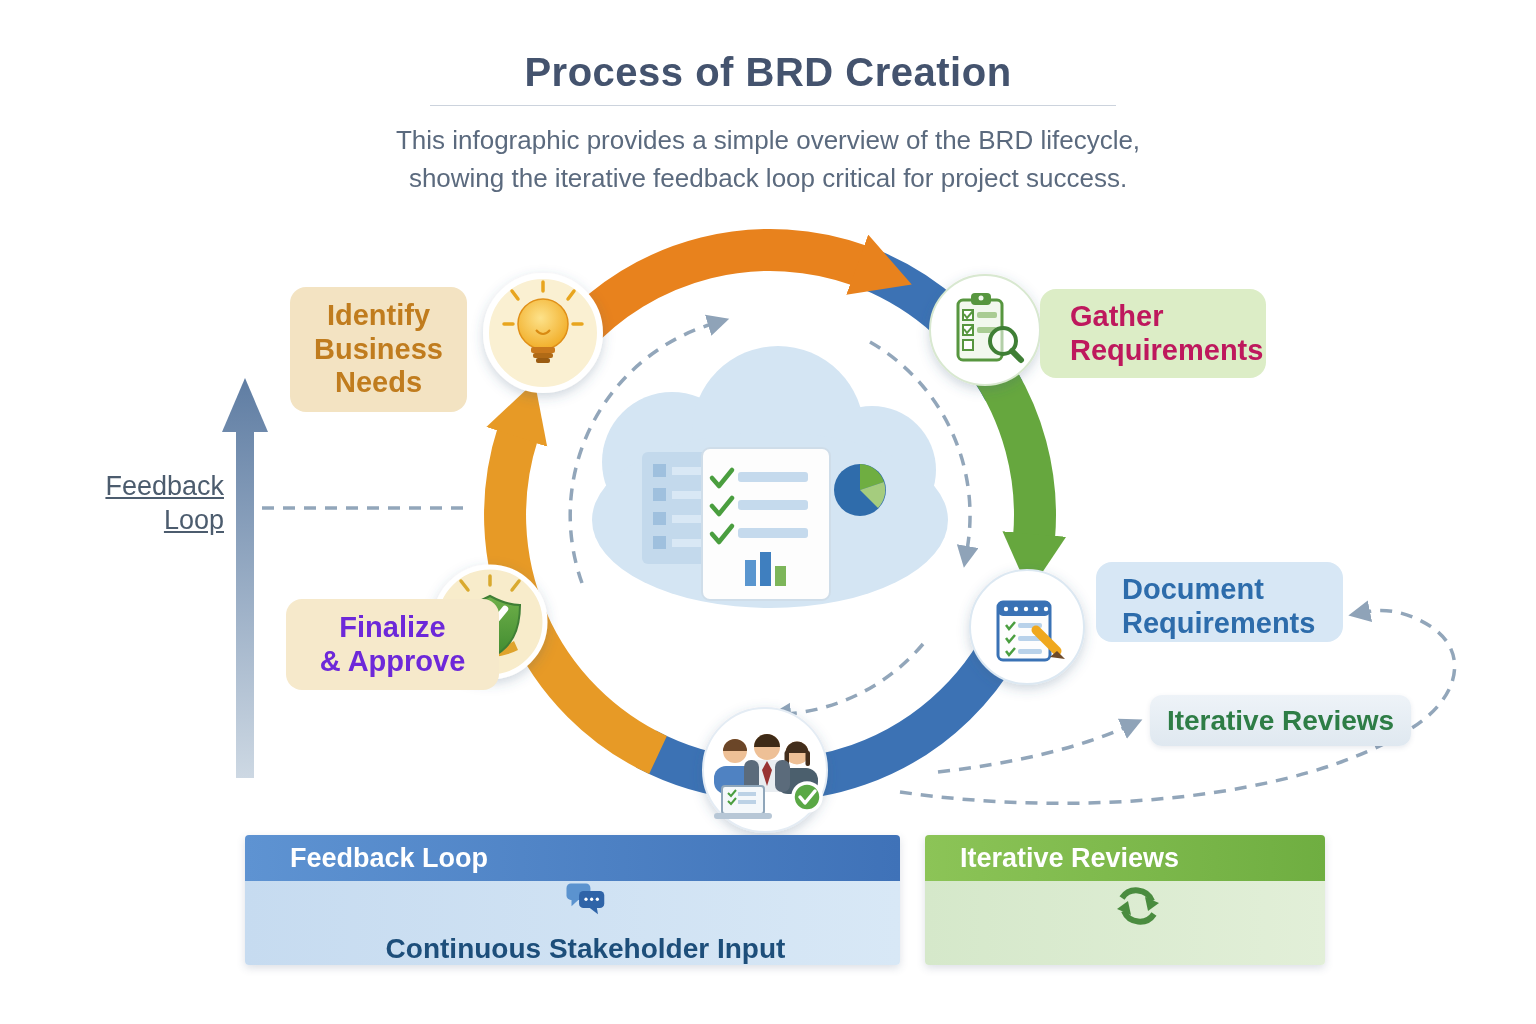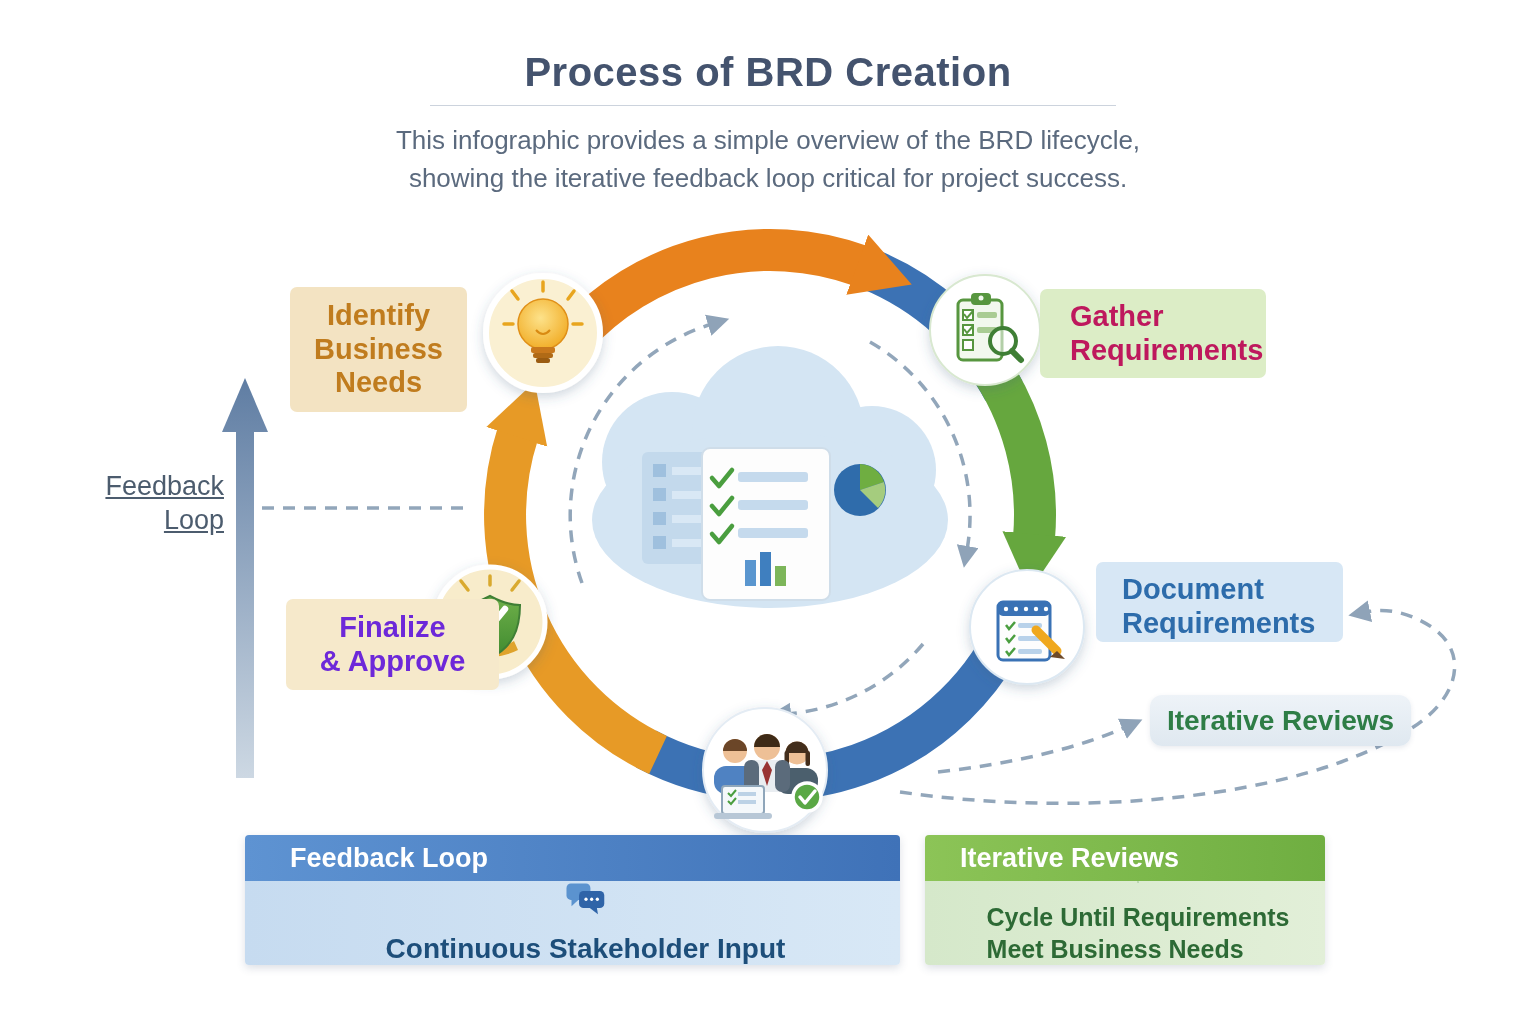--- a/index.html
+++ b/index.html
@@ -11,21 +11,21 @@
   .preline { white-space:pre-line; }
 
   .title { top:50px; left:0; right:0; text-align:center; font-size:40px; font-weight:bold;
            color:#44536e; letter-spacing:.5px; }
   .title-divider { top:105px; left:430px; width:686px; height:1px; background:#ccd3dd; }
   .subtitle { top:122px; left:0; right:0; text-align:center; font-size:26px; color:#5b6a7e; line-height:1.45; }
 
   .brd { left:688px; top:388px; width:164px; text-align:center; font-size:56px; font-weight:bold;
          color:#2d6cab; letter-spacing:1px; }
 
-  .lbl { font-weight:bold; line-height:1.16; border-radius:7px; }
+  .lbl { font-weight:bold; line-height:1.16; border-radius:16px; }
   .lbl-identify { left:290px; top:287px; width:177px; padding:12px 4px; background:#f3e3c2;
                   color:#c07c1e; font-size:29px; text-align:center; }
   .lbl-gather   { left:1040px; top:289px; width:226px; padding:11px 0 11px 30px; background:#dcedc6;
                   color:#be185d; font-size:29px; }
   .lbl-document { left:1096px; top:562px; width:247px; padding:11px 0 2px 26px; background:#d7e7f5;
                   color:#2d6cab; font-size:29px; }
   .lbl-iterative{ left:1150px; top:695px; width:261px; height:51px; line-height:51px; text-align:center;
                   background:linear-gradient(180deg,#eef3f8,#dfe8f0); color:#2e7d46; font-size:28px;
                   border-radius:12px; box-shadow:0 2px 5px rgba(70,90,120,.12); }
   .lbl-finalize { left:286px; top:599px; width:213px; padding:12px 0; background:#f6e9cb;
@@ -287,18 +287,16 @@
 
   <div class="panel panel-right">
     <div class="panel-header green">Iterative Reviews</div>
     <div class="panel-body green-body">
       <svg width="52" height="50" viewBox="0 0 52 50">
         <path d="M 10 17 A 17 17 0 0 1 40 20" stroke="#4a8c3f" stroke-width="6" fill="none"></path>
         <polygon points="33,16 47,22 36,30" fill="#4a8c3f"></polygon>
         <path d="M 42 33 A 17 17 0 0 1 12 30" stroke="#4a8c3f" stroke-width="6" fill="none"></path>
         <polygon points="19,34 5,28 16,20" fill="#4a8c3f"></polygon>
       </svg>
-      <div class="panel-text green-text preline">Cycle Until Requirements
-Meet Business Needs</div>
     </div>
   </div>
 
 </div>
 
 </body></html>

